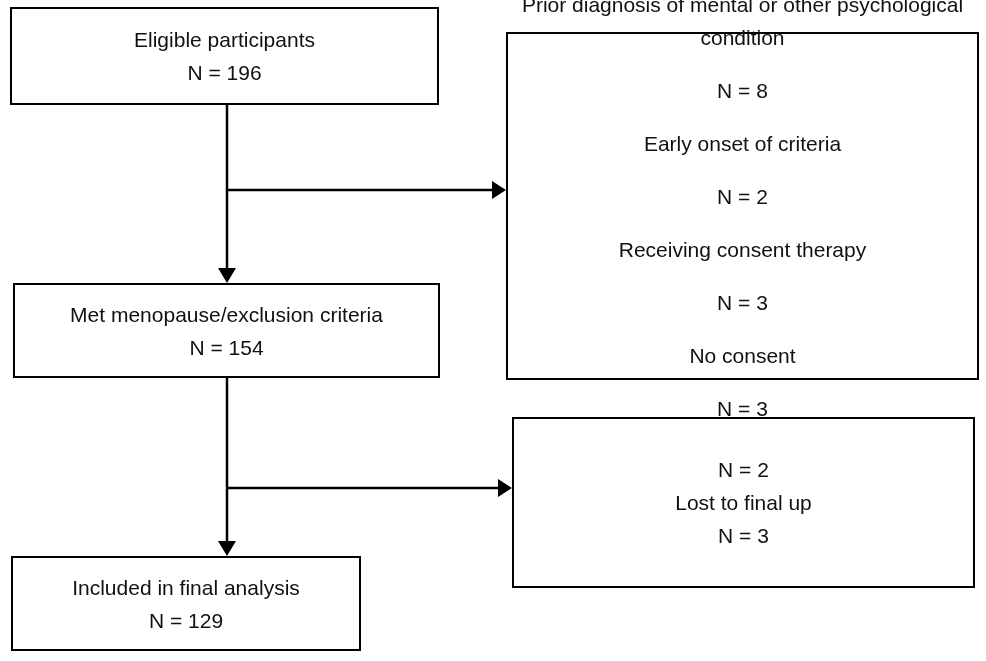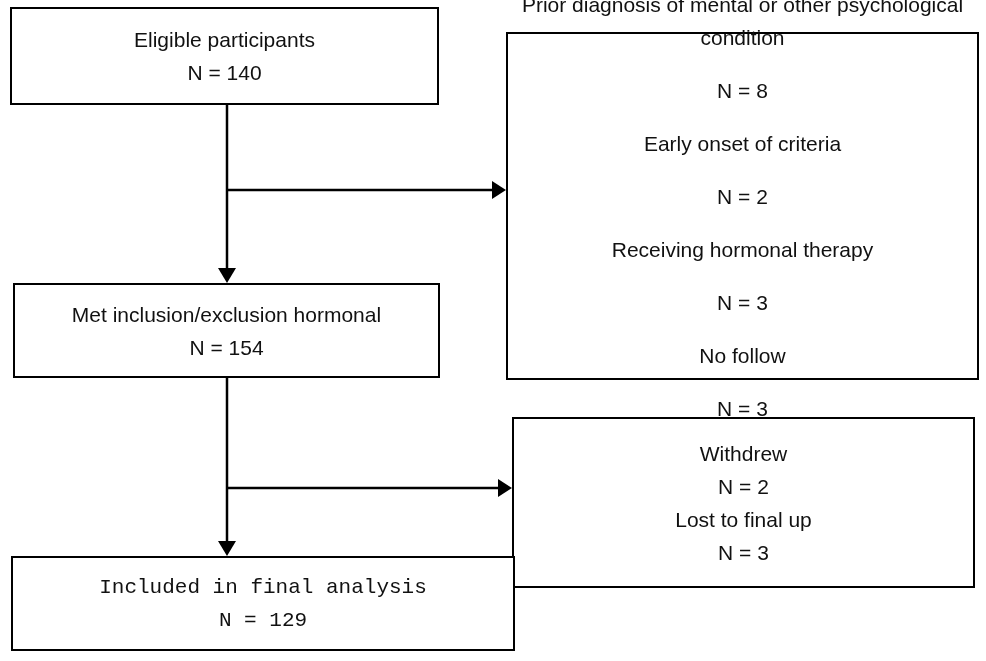--- a/index.html
+++ b/index.html
@@ -25,21 +25,21 @@
     align-items: center;
     text-align: center;
     font-size: 21px;
     line-height: 33px;
     padding: 2px 12px;
   }
   .box-eligible   { left: 10px;  top: 7px;   width: 429px; height: 98px;  }
   .box-exclusions { left: 506px; top: 32px;  width: 473px; height: 348px; gap: 20px; }
   .box-criteria   { left: 13px;  top: 283px; width: 427px; height: 95px;  }
   .box-withdrew   { left: 512px; top: 417px; width: 463px; height: 171px; }
-  .box-final      { left: 11px;  top: 556px; width: 504px; height: 95px; font-family: Liberation Mono, monospace;  }
+  .box-final      { left: 11px;  top: 556px; width: 350px; height: 95px;  }
   .arrows-layer {
     position: absolute;
     left: 0; top: 0;
     width: 986px;
     height: 661px;
     pointer-events: none;
   }
   .arrow-line { stroke: #000000; stroke-width: 2.5; fill: none; }
   .arrow-head { fill: #000000; stroke: none; }
 </style>
@@ -62,41 +62,40 @@
       <polygon class="arrow-head" points="218,541 236,541 227,556"></polygon>
     </g>
     <g>
       <line class="arrow-line" x1="227" y1="488" x2="499" y2="488"></line>
       <polygon class="arrow-head" points="498,479 498,497 512,488"></polygon>
     </g>
   </svg>
 
   <div class="flow-box box-eligible">
     <div>Eligible participants</div>
-    <div>N = 140</div>
+    <div>N = 196</div>
   </div>
 
   <div class="flow-box box-exclusions">
     <div>Prior diagnosis of mental or other psychological condition</div>
     <div>N = 8</div>
     <div>Early onset of criteria</div>
     <div>N = 2</div>
-    <div>Receiving hormonal therapy</div>
+    <div>Receiving consent therapy</div>
     <div>N = 3</div>
-    <div>No follow</div>
+    <div>No consent</div>
     <div>N = 3</div>
   </div>
 
   <div class="flow-box box-criteria">
-    <div>Met inclusion/exclusion hormonal</div>
+    <div>Met menopause/exclusion criteria</div>
     <div>N = 154</div>
   </div>
 
   <div class="flow-box box-withdrew">
-    <div>Withdrew</div>
     <div>N = 2</div>
     <div>Lost to final up</div>
     <div>N = 3</div>
   </div>
 
   <div class="flow-box box-final">
     <div>Included in final analysis</div>
     <div>N = 129</div>
   </div>
 

